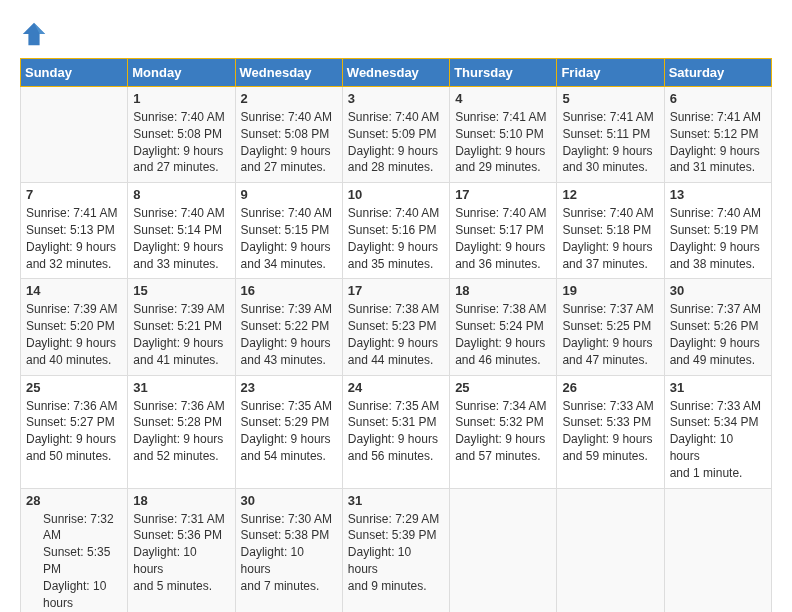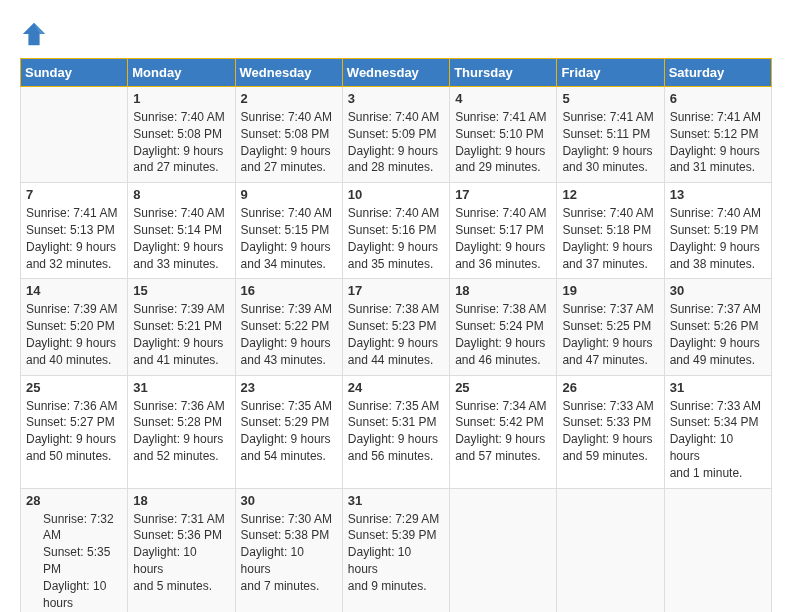--- a/index.html
+++ b/index.html
@@ -301,21 +301,21 @@
         <td>
           <span class="day-number">24</span>
           <div class="cell-content" style="white-space: pre-line;">Sunrise: 7:35 AM
 Sunset: 5:31 PM
 Daylight: 9 hours
 and 56 minutes.</div>
         </td>
         <td>
           <span class="day-number">25</span>
           <div class="cell-content" style="white-space: pre-line;">Sunrise: 7:34 AM
-Sunset: 5:42 PM
+Sunset: 5:32 PM
 Daylight: 9 hours
 and 57 minutes.</div>
         </td>
         <td>
           <span class="day-number">26</span>
           <div class="cell-content" style="white-space: pre-line;">Sunrise: 7:33 AM
 Sunset: 5:33 PM
 Daylight: 9 hours
 and 59 minutes.</div>
         </td>

